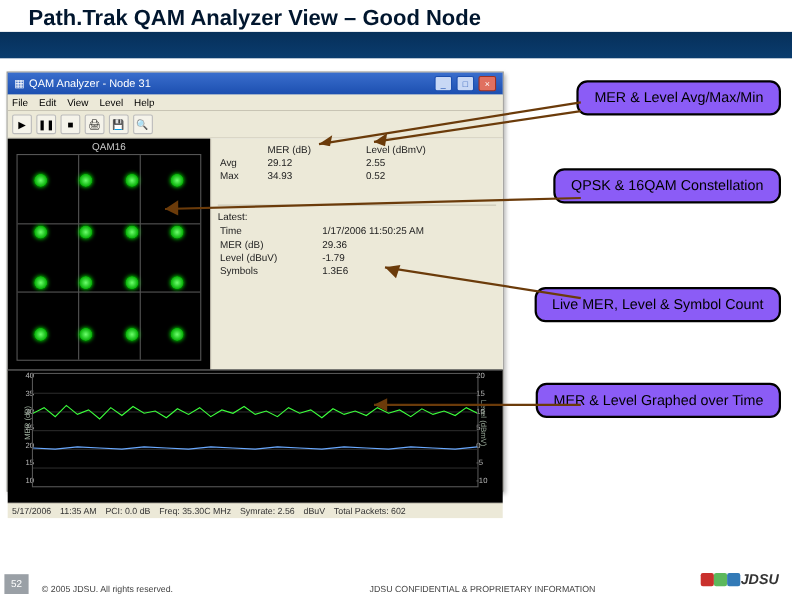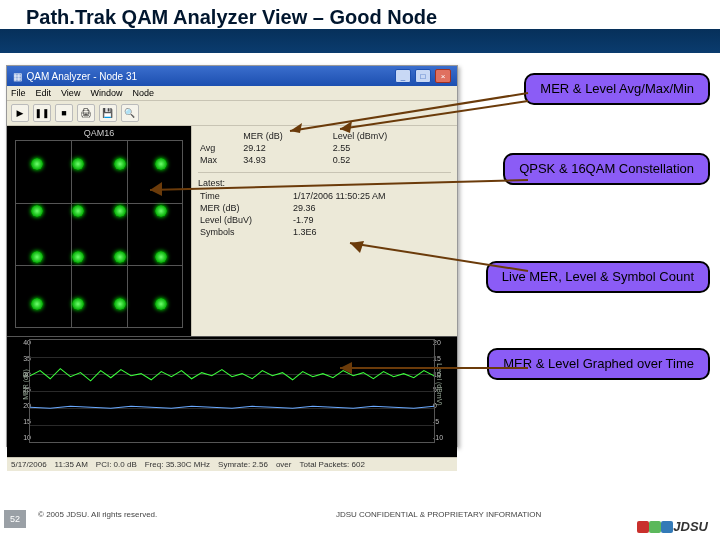--- a/index.html
+++ b/index.html
@@ -23,35 +23,35 @@
 .grid4::before,.grid4::after{content:"";position:absolute;background:#555}
 .grid4 .h1,.grid4 .h2,.grid4 .v1,.grid4 .v2{position:absolute;background:#555}
 .grid4 .h1{left:0;right:0;top:33.3%;height:1px}
 .grid4 .h2{left:0;right:0;top:66.6%;height:1px}
 .grid4 .v1{top:0;bottom:0;left:33.3%;width:1px}
 .grid4 .v2{top:0;bottom:0;left:66.6%;width:1px}
 .pt{position:absolute;width:12px;height:12px;border-radius:50%;background:radial-gradient(circle,#6cff6c 0%,#0a0 70%);transform:translate(-50%,-50%);box-shadow:0 0 4px #0f0}
 .stats{flex:1;background:#ece9d8;border-left:1px solid #c8c4b4;padding:4px 6px;font-size:9px;line-height:1.35;color:#222}
 .stats table{width:100%;border-collapse:collapse;font-size:9px}
 .stats td{padding:0 2px}
-.stats .sec{border-top:1px solid #c8c4b4;margin-top:6px;padding-top:4px}
+.stats .sec{border-top:1px solid #c8c4b4;margin-top:20px;padding-top:4px}
 .graph{height:120px;background:#000;position:relative;margin:0;border-top:1px solid #555}
 .graph .yaxis{position:absolute;left:0;top:0;bottom:14px;width:22px;color:#bbb;font-size:7px;display:flex;flex-direction:column;justify-content:space-between;align-items:flex-end;padding:2px 2px}
 .graph .yaxis2{position:absolute;right:0;top:0;bottom:14px;width:22px;color:#bbb;font-size:7px;display:flex;flex-direction:column;justify-content:space-between;align-items:flex-start;padding:2px 2px}
 .graph .plot{position:absolute;left:22px;right:22px;top:2px;bottom:14px;border:1px solid #555}
 .graph .plot .gl{position:absolute;left:0;right:0;height:1px;background:#2a2a2a}
 .graph .lbl{position:absolute;color:#9a9;font-size:7px}
 .statusbar{background:#ece9d8;border-top:1px solid #c8c4b4;padding:2px 4px;font-size:8px;color:#333;display:flex;gap:8px}
 svg.trace{position:absolute;inset:0;width:100%;height:100%}
 .callout{position:absolute;right:10px;background:#8b5cf6;border:2px solid #000;border-radius:10px;padding:6px 14px;font-size:13px;text-align:center;line-height:1.2;font-family:Arial}
 .arrow{position:absolute;pointer-events:none}
 .arrow svg{width:100%;height:100%}
 .arrow line{stroke:#6b3b0a;stroke-width:2}
 .arrow polygon{fill:#6b3b0a}
-.footer{position:absolute;bottom:0;left:0;right:0;height:30px;display:flex;align-items:flex-start;font-size:8px;color:#444}
+.footer{position:absolute;bottom:0;left:0;right:0;height:30px;display:flex;align-items:flex-end;font-size:8px;color:#444}
 .pagenum{background:#9aa0a6;color:#fff;padding:4px 6px;font-size:9px;margin-left:4px;margin-right:12px}
 .logo{position:absolute;right:12px;bottom:6px;display:flex;align-items:center;gap:0;font-weight:bold;font-style:italic;color:#333;font-size:13px}
 .logo .sh{width:12px;height:12px;border-radius:2px}
 </style>
 </head>
 <body>
 
 <div class="slide">
   <div class="title-wrap">
     <div class="title-text">Path.Trak QAM Analyzer View – Good Node</div>
@@ -66,22 +66,22 @@
         <span>QAM Analyzer - Node 31</span>
         <span class="spacer"></span>
         <span class="wbtn">_</span>
         <span class="wbtn">□</span>
         <span class="wbtn close">×</span>
       </div>
       <div class="menubar">
         <span>File</span>
         <span>Edit</span>
         <span>View</span>
-        <span>Window</span>
-        <span>Node</span>
+        <span>Level</span>
+        <span>Help</span>
       </div>
       <div class="toolbar">
         <span class="tbtn">▶</span>
         <span class="tbtn">❚❚</span>
         <span class="tbtn">■</span>
         <span class="tbtn">🖨</span>
         <span class="tbtn">💾</span>
         <span class="tbtn">🔍</span>
       </div>
 
@@ -190,21 +190,21 @@
           <span class="lbl" style="right:-26px;top:40%;transform:rotate(90deg)">Level (dBmV)</span>
         </div>
       </div>
 
       <div class="statusbar">
         <span>5/17/2006</span>
         <span>11:35 AM</span>
         <span>PCI: 0.0 dB</span>
         <span>Freq: 35.30C MHz</span>
         <span>Symrate: 2.56</span>
-        <span>over</span>
+        <span>dBuV</span>
         <span>Total Packets: 602</span>
       </div>
     </div>
 
     <div class="callout" style="top:20px">MER &amp; Level Avg/Max/Min</div>
     <div class="callout" style="top:100px">QPSK &amp; 16QAM Constellation</div>
     <div class="callout" style="top:208px">Live MER, Level &amp; Symbol Count</div>
     <div class="callout" style="top:295px">MER &amp; Level Graphed over Time</div>
 
     <div class="arrow" style="left:280px;top:30px;width:250px;height:50px">

